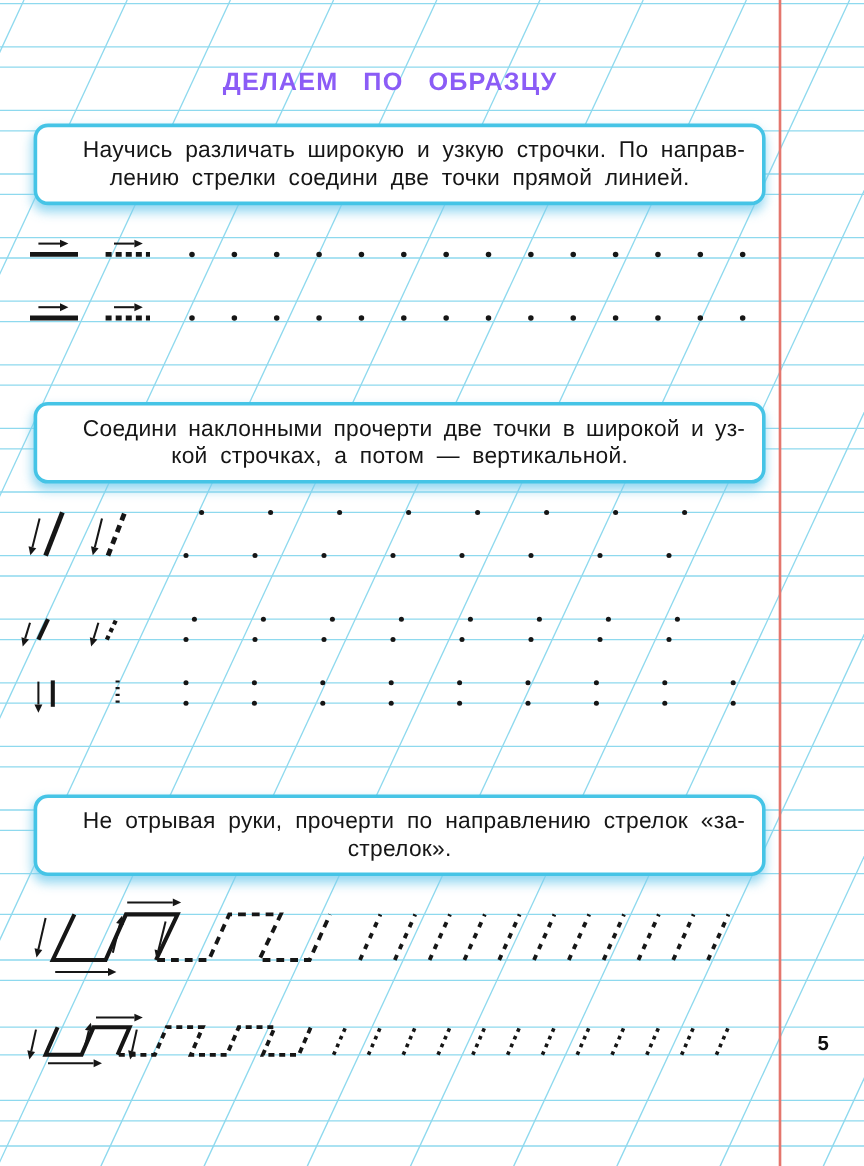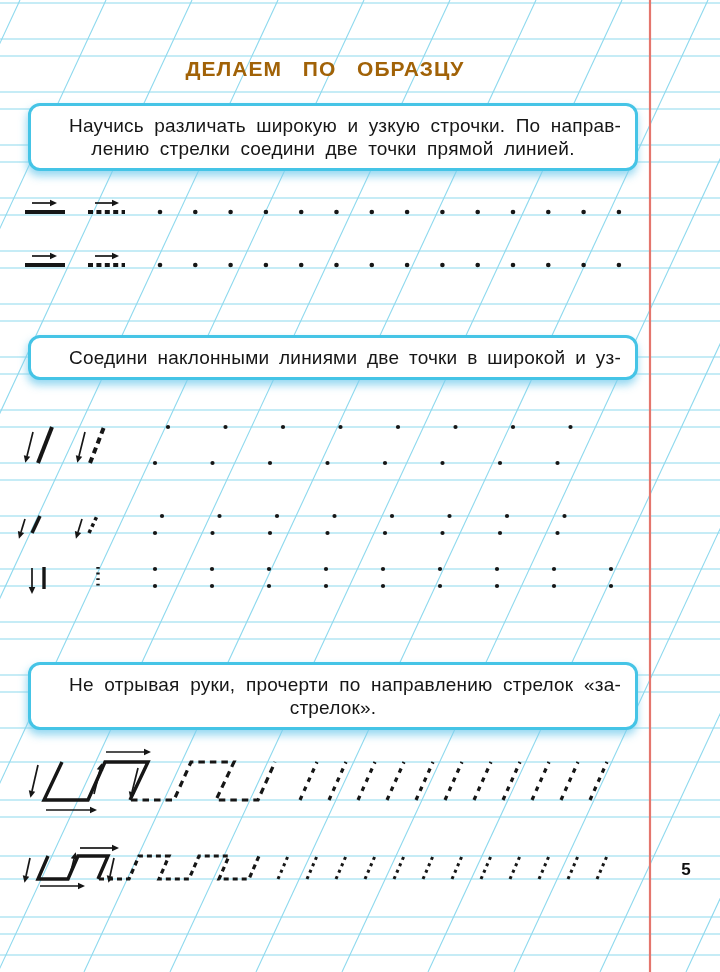--- a/index.html
+++ b/index.html
@@ -6,21 +6,21 @@
   #page{
     position:relative;width:720px;height:972px;margin:0 auto;
     background:#ffffff;overflow:hidden;
     font-family:"Liberation Sans", sans-serif;
     color:#161616;
   }
   #ws{position:absolute;left:0;top:0;}
   .title{
     position:absolute;left:0;top:57px;width:650px;
     text-align:center;font-weight:bold;font-size:21px;
-    letter-spacing:1px;word-spacing:14px;color:#a16207;
+    letter-spacing:1px;word-spacing:14px;color:#8b5cf6;
   }
   .ibox{
     position:absolute;left:28px;width:610px;box-sizing:border-box;
     background:#ffffff;border:3px solid #f9a8d4;border-radius:12px;
     box-shadow:-1px 5px 9px rgba(120,205,238,0.8);
     padding:8px 14px;font-size:19px;color:#161616;
   }
   .ln{line-height:23px;letter-spacing:0.2px;}
   .j{text-align:justify;text-align-last:justify;padding-left:24px;}
   .l2{word-spacing:5px;text-align:center;}
@@ -252,21 +252,22 @@
     </svg>
 
   <div class="title">ДЕЛАЕМ ПО ОБРАЗЦУ</div>
 
   <div class="ibox" style="top: 103px; border-color: rgb(69, 196, 230);">
     <div class="ln j">Научись различать широкую и узкую строчки. По направ-</div>
     <div class="ln l2">лению стрелки соедини две точки прямой линией.</div>
   </div>
 
   <div class="ibox" style="top: 335px; border-color: rgb(69, 196, 230);">
-    <div class="ln j">Соедини наклонными линиями две точки в широкой и уз-</div>
+    <div class="ln j">Соедини наклонными прочерти две точки в широкой и уз-</div>
+    <div class="ln l2">кой строчках, а потом — вертикальной.</div>
   </div>
 
   <div class="ibox" style="top: 662px; border-color: rgb(69, 196, 230);">
     <div class="ln j">Не отрывая руки, прочерти по направлению стрелок «за-</div>
     <div class="ln l2">стрелок».</div>
   </div>
 
   <div class="pagenum">5</div>
 </div>
 

